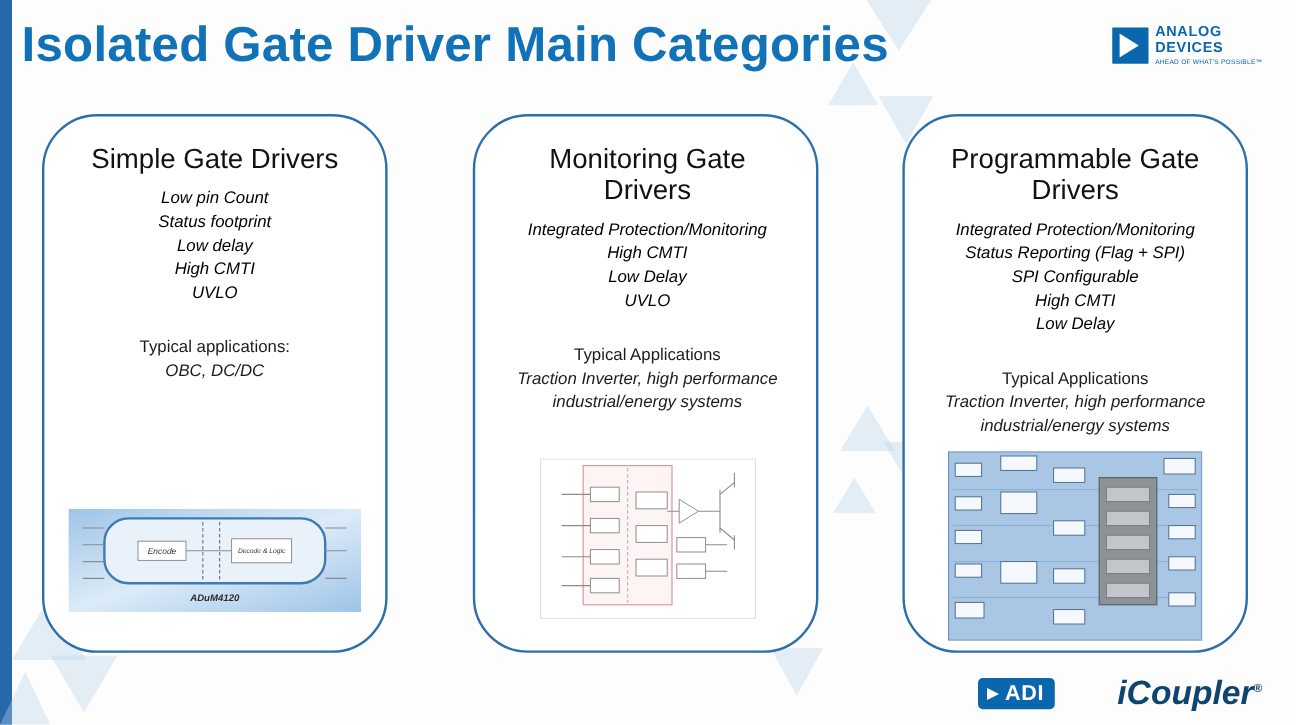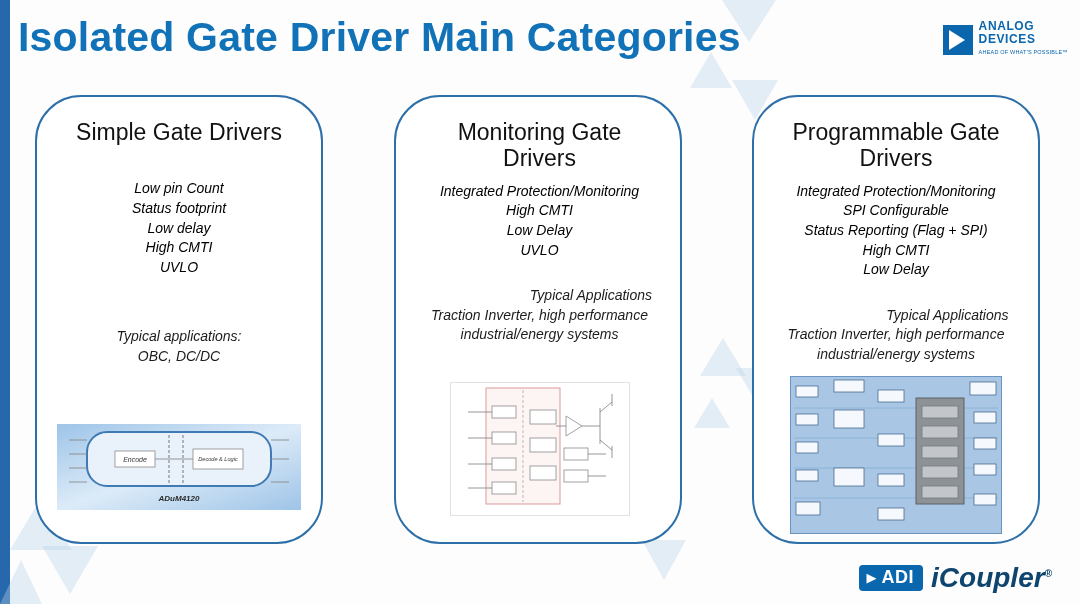--- a/index.html
+++ b/index.html
@@ -19,59 +19,59 @@
   .bg-tri { position:absolute; background:#b9d3ea; opacity:.38; clip-path:polygon(50% 0,0 100%,100% 100%); }
   .bg-tri.down { clip-path:polygon(0 0,100% 0,50% 100%); }
 
   
   .slide-title {
     position:absolute; left:18px; top:14px;
     font-size:41px; font-weight:700; color:#1272b8; letter-spacing:.2px;
   }
 
   
-  .adi-logo { position:absolute; right:12px; top:20px; display:flex; gap:6px; align-items:flex-end; }
+  .adi-logo { position:absolute; right:28px; top:20px; display:flex; gap:6px; align-items:center; }
   .adi-logo .mark { width:30px; height:30px; background:#0a66ad; flex:0 0 auto; }
   .adi-logo .words { color:#0a66ad; font-weight:700; font-size:12px; line-height:1.1; letter-spacing:.6px; }
   .adi-logo .tagline { font-size:5.5px; font-weight:400; letter-spacing:.2px; margin-top:3px; color:#0a66ad; }
 
   
   .cards { position:absolute; left:35px; right:40px; top:95px; display:flex; justify-content:space-between; }
   .card {
     width:288px; height:449px;
     border:2px solid #2d6fa8; border-radius:46px; background:#ffffff;
     padding:22px 18px 26px;
     display:flex; flex-direction:column; align-items:center; text-align:center;
   }
-  .card--simple { padding-bottom:32px;gap:24px; }
+  .card--simple { padding-bottom:32px; }
   .card--monitoring { padding-bottom:26px;padding-left:22px; }
   .card--programmable { padding-bottom:8px; }
 
   .card-title { font-size:23px; font-weight:400; color:#111; line-height:1.15; margin-bottom:10px; max-width:230px; }
   .feature { font-style:italic; font-size:14px; line-height:1.4; color:#000000; }
   .apps { margin-top:26px; }
-  .apps-label { font-style:italic; font-size:14px; line-height:1.4;text-align:right; }
+  .apps-label { font-size:14px; line-height:1.4; }
   .apps-text { font-style:italic; font-size:14px; line-height:1.4; max-width:225px; margin:0 auto; }
 
   .diagram { margin-top:auto;font-style:italic; }
   svg { display:block; }
   .wb { fill:#f5f9fd; stroke:#4a6c90; stroke-width:.8; }
   .gb { fill:#c2c6ca; stroke:#77797c; stroke-width:.8; }
   .sb { fill:#ffffff; stroke:#8a8a8a; stroke-width:.8; }
   .wire { stroke:#8a8a8a; stroke-width:.9; fill:none; }
 
   
   .footer-brand { position:absolute; right:28px; bottom:10px; display:flex; align-items:center; gap:8px; }
   .footer-adi {
     background:#0a66ad; color:#fff; border-radius:4px;
     display:flex; align-items:center; gap:5px; padding:2px 9px 3px 8px;
   }
   .footer-adi .tri { font-size:13px; line-height:1; }
   .footer-adi .adi-text { font-weight:700; font-size:18px; letter-spacing:.5px; }
-  .icoupler { font-style:italic; font-weight:700; font-size:28px; color:#0e456f; }
+  .icoupler { font-style:italic; font-weight:700; font-size:28px; color:#0e456f;margin-left:44px; }
   .icoupler sup { font-size:10px; font-style:normal; }
 </style>
 </head>
 <body>
 
 <div class="left-bar"></div>
 
 <div>
   <span class="bg-tri down" style="left:722px; top:0; width:54px; height:42px;"></span>
   <span class="bg-tri" style="left:690px; top:52px; width:42px; height:36px;"></span>
@@ -187,22 +187,22 @@
         <line x1="138" y1="72" x2="156" y2="72" class="wire"></line>
         <line x1="138" y1="94" x2="156" y2="94" class="wire"></line>
       </svg>
     </div>
   </div>
 
   <div class="card card--programmable">
     <div class="card-title">Programmable Gate Drivers</div>
     <div>
       <div class="feature">Integrated Protection/Monitoring</div>
+      <div class="feature">Status Reporting (Flag + SPI)</div>
       <div class="feature">SPI Configurable</div>
-      <div class="feature">Status Reporting (Flag + SPI)</div>
       <div class="feature">High CMTI</div>
       <div class="feature">Low Delay</div>
     </div>
     <div class="apps">
       <div class="apps-label">Typical Applications</div>
       <div class="apps-text">Traction Inverter, high performance industrial/energy systems</div>
     </div>
     <div class="diagram">
       <svg width="212" height="158" viewBox="0 0 212 158">
         <rect x="0.5" y="0.5" width="211" height="157" fill="#a9c7e5" stroke="#6b96c1"></rect>

